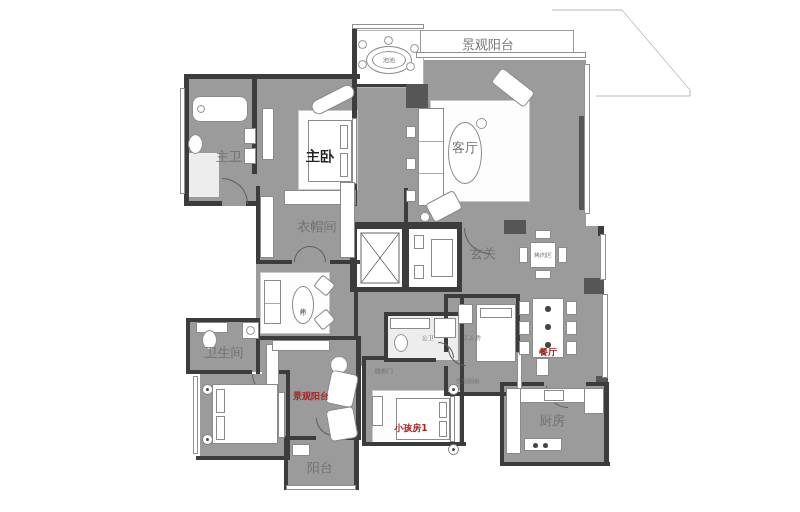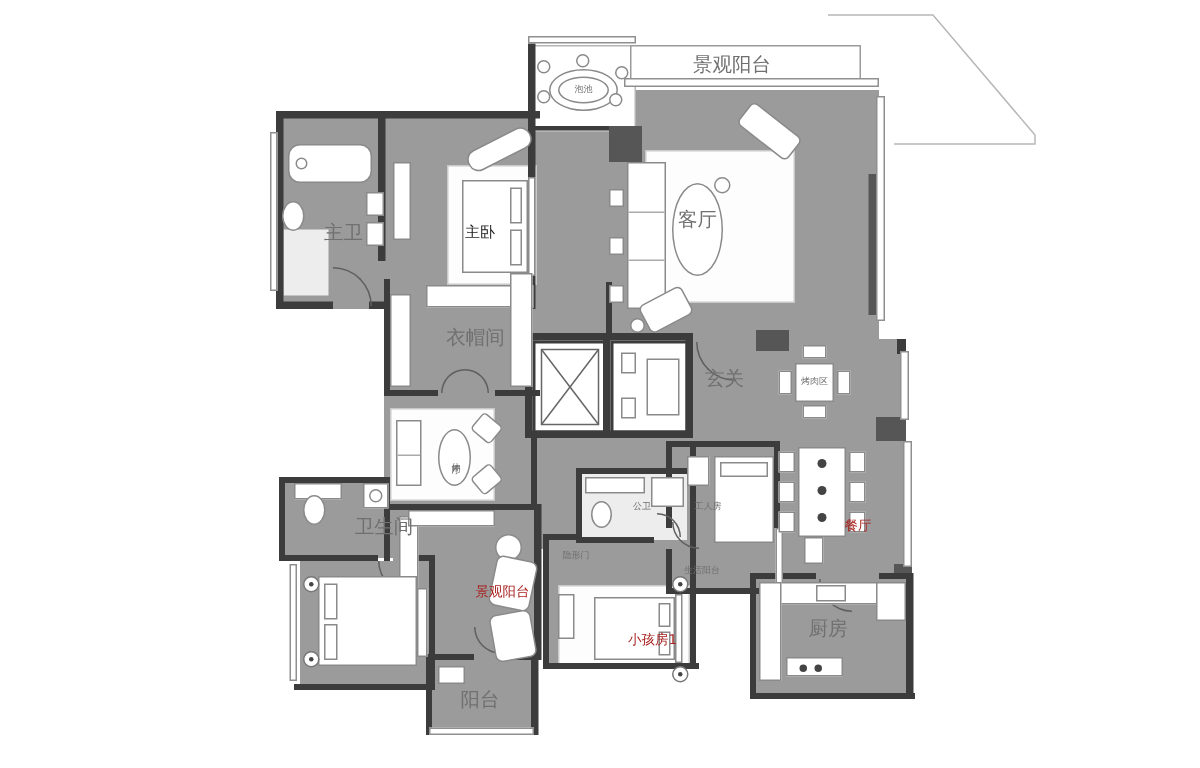--- a/index.html
+++ b/index.html
@@ -11,22 +11,22 @@
   .wall{position:absolute;background:var(--wall,#3c3c3c);}
   .pier{position:absolute;background:#565656;}
   .window{position:absolute;background:#fff;border:1px solid #8f8f8f;box-sizing:border-box;}
   .furn{position:absolute;background:#fff;border:1px solid var(--outline,#8a8a8a);box-sizing:border-box;}
   .rug{position:absolute;background:#fdfdfd;border:1px solid #c9c9c9;box-sizing:border-box;}
   .oval{border-radius:50%;}
   .door{position:absolute;border-left:1px solid #5f5f5f;border-bottom:1px solid #5f5f5f;
         border-bottom-left-radius:100%;box-sizing:border-box;background:transparent;}
   .lbl{position:absolute;font-size:13px;line-height:1;color:var(--label-grey,#707070);
        transform:translate(-50%,-50%);white-space:nowrap;}
-  .lbl.red{color:var(--label-red,#a82320);font-weight:normal;font-size:9px;margin-left:24px;}
-  .lbl.dark{color:var(--label-dark,#222222);font-weight:normal;font-size:10px;}
+  .lbl.red{color:var(--label-red,#a82320);font-weight:bold;font-size:9px;}
+  .lbl.dark{color:var(--label-dark,#222222);font-weight:bold;font-size:14px;}
   .lbl.small{font-size:6px;}
   .lbl.vert{writing-mode:vertical-rl;letter-spacing:1px;font-size:6px;}
   .dot{position:absolute;background:#444;border-radius:50%;}
   .lamp{position:absolute;background:#fff;border:1px solid #777;border-radius:50%;box-sizing:border-box;}
   svg{position:absolute;overflow:visible;}
 </style>
 </head>
 <body>
 
 <div id="canvas" style="--floor: #9b9b9b; --wall: #3c3c3c; --outline: #8a8a8a; --label-grey: #707070; --label-red: #a82320; --label-dark: #222222;">
@@ -275,21 +275,21 @@
   <span class="lbl small" style="left:389px;top:60px;">泡池</span>
   <span class="lbl" style="left:465px;top:147px;">客厅</span>
   <span class="lbl dark" style="left:320px;top:156px;">主卧</span>
   <span class="lbl" style="left:229px;top:156px;">主卫</span>
   <span class="lbl" style="left:317px;top:226px;">衣帽间</span>
   <span class="lbl" style="left:483px;top:253px;">玄关</span>
   <span class="lbl small" style="left:543px;top:255px;">烤肉区</span>
   <span class="lbl red" style="left:548px;top:352px;">餐厅</span>
   <span class="lbl" style="left:552px;top:420px;">厨房</span>
   <span class="lbl vert" style="left:303px;top:305px;">休闲厅</span>
-  <span class="lbl" style="left:224px;top:352px;margin-left:32px;">卫生间</span>
+  <span class="lbl" style="left:224px;top:352px;">卫生间</span>
   <span class="lbl red" style="left:311px;top:396px;">景观阳台</span>
   <span class="lbl small" style="left:428px;top:338px;">公卫</span>
   <span class="lbl small" style="left:384px;top:371px;">隐形门</span>
   <span class="lbl red" style="left:411px;top:428px;">小孩房1</span>
   <span class="lbl small" style="left:472px;top:338px;">工人房</span>
   <span class="lbl small" style="left:468px;top:381px;">生活阳台</span>
   <span class="lbl" style="left:320px;top:467px;">阳台</span>
 
 </div>
 

